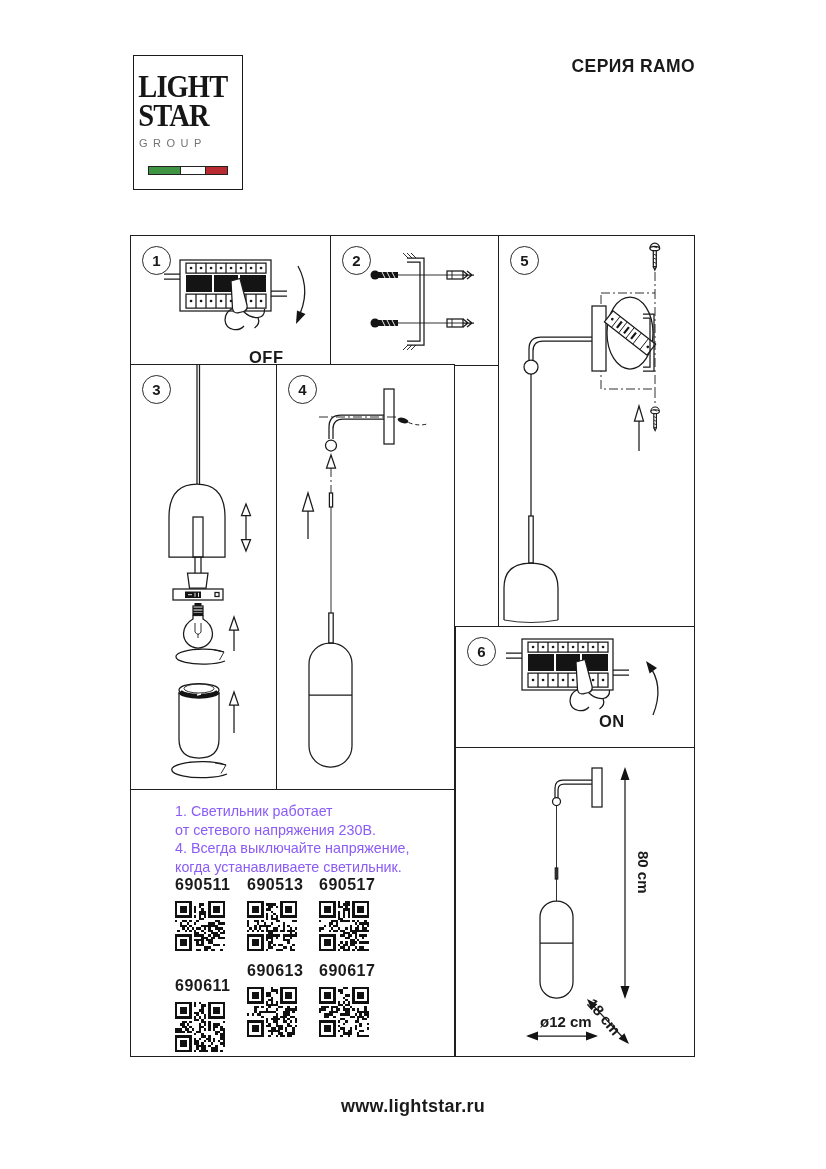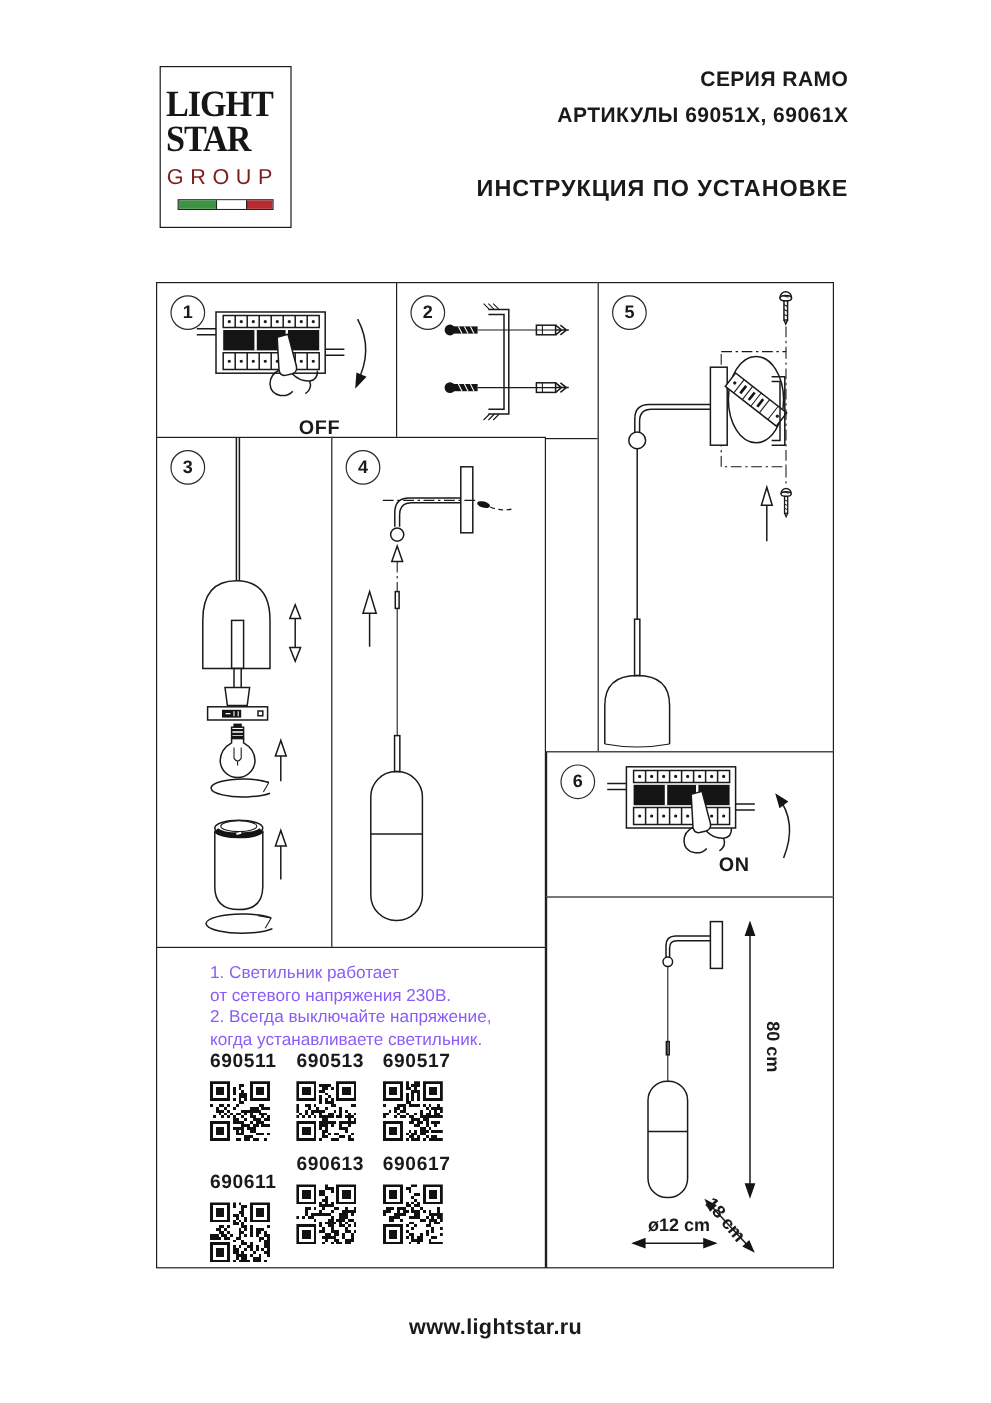--- a/index.html
+++ b/index.html
@@ -4,29 +4,29 @@
 <style>
   html,body{margin:0;padding:0;background:#fff;}
   .page{position:relative;width:826px;height:1169px;background:#fff;overflow:hidden;
         font-family:"Liberation Sans",sans-serif;color:#1a1a1a;}
   
   .logo{position:absolute;left:133px;top:55px;width:110px;height:135px;
         border:1.6px solid #1a1a1a;box-sizing:border-box;}
   .logo-w{font-family:"Liberation Serif",serif;font-weight:bold;font-size:31px;line-height:29px;
           letter-spacing:-1px;transform:scaleX(.92);color:#161616;}
   .logo-w1{margin-top:16px;}
-  .logo-g{font-size:18px;letter-spacing:5.5px;margin-top:7px;text-indent:5px;color:#7f1d1d;font-weight:400;}
+  .logo-g{font-size:11px;letter-spacing:5.5px;margin-top:7px;text-indent:5px;color:#737373;font-weight:400;}
   .flag{position:absolute;left:14px;bottom:14px;width:80px;height:9px;border:1px solid #222;
         display:flex;box-sizing:border-box;}
   .flag span{height:100%;}
   .fseg1{width:41%;border-right:1px solid #222;}
   .fseg2{width:31%;}
   .fseg3{width:28%;border-left:1px solid #222;}
   
-  .hdr{position:absolute;right:119px;top:56px;text-align:right;}
+  .hdr{position:absolute;right:131px;top:56px;text-align:right;}
   .hdr-series{font-weight:bold;font-size:17.5px;letter-spacing:.4px;}
   .hdr-articles{font-weight:bold;font-size:17.5px;letter-spacing:.4px;margin-top:9px;}
   .hdr-inst{margin-top:37px;font-weight:bold;font-size:19.5px;letter-spacing:.8px;line-height:27.5px;}
   
   .panel{position:absolute;border:1.7px solid #1f1f1f;box-sizing:border-box;background:#fff;}
   .pnum{position:absolute;left:11px;top:10px;width:27px;height:27px;border:1.6px solid #2a2a2a;
         border-radius:50%;display:flex;align-items:center;justify-content:center;
         font-size:15px;font-weight:bold;}
   svg.art{position:absolute;left:0;top:0;}
   .ln{fill:none;stroke:#1a1a1a;stroke-width:1.25;}
@@ -89,23 +89,21 @@
     <div class="logo-g">GROUP</div>
     <div class="flag">
       <span class="fseg1" style="background-color: rgb(63, 148, 68);"></span>
       <span class="fseg2" style="background-color: rgb(255, 255, 255);"></span>
       <span class="fseg3" style="background-color: rgb(185, 42, 49);"></span>
     </div>
   </div>
 
   <div class="hdr">
     <div class="hdr-series">СЕРИЯ RAMO</div>
-    <div class="hdr-articles">АРТИКУЛЫ 69051X, 69061X</div>
     <div class="hdr-inst">
-      <div>ИНСТРУКЦИЯ ПО УСТАНОВКЕ</div>
     </div>
   </div>
 
   <div class="panel" style="left:130px;top:235px;width:202px;height:131px;">
     <div class="pnum">1</div>
     <svg class="art" width="198" height="127">
       <use href="#breaker" transform="translate(53,27)"></use>
       <use href="#hand" transform="translate(100,45)"></use>
       <path class="ln" d="M167,30 Q181,56 166,84"></path>
       <path class="fl" d="M165,88 L174.5,78 L166,74.5 Z"></path>
@@ -247,21 +245,21 @@
     </svg>
     <span class="dim-label" style="left:196px;top:103px;transform:rotate(90deg);transform-origin:left top;">80 cm</span>
     <span class="dim-label" style="left:141px;top:247px;transform:rotate(50deg);transform-origin:left top;">18 cm</span>
     <span class="dim-label" style="left:84px;top:265px;">ø12 cm</span>
   </div>
 
   <div class="panel" style="left:130px;top:789px;width:325px;height:268px;">
     <div class="notes">
       <div>1. Светильник работает</div>
       <div>от сетевого напряжения 230В.</div>
-      <div>2. Всегда выключайте напряжение,</div>
+      <div>4. Всегда выключайте напряжение,</div>
       <div>когда устанавливаете светильник.</div>
     </div>
     <div class="art-cell" style="left:44px;top:86px;">
       <div class="art-num">690511</div>
       <div class="qr"><svg viewBox="0 0 21 21" width="100%" height="100%" shape-rendering="crispEdges" fill="#111">
             <rect x="0" y="0" width="1" height="1"></rect>
             <rect x="1" y="0" width="1" height="1"></rect>
             <rect x="2" y="0" width="1" height="1"></rect>
             <rect x="3" y="0" width="1" height="1"></rect>
             <rect x="4" y="0" width="1" height="1"></rect>

